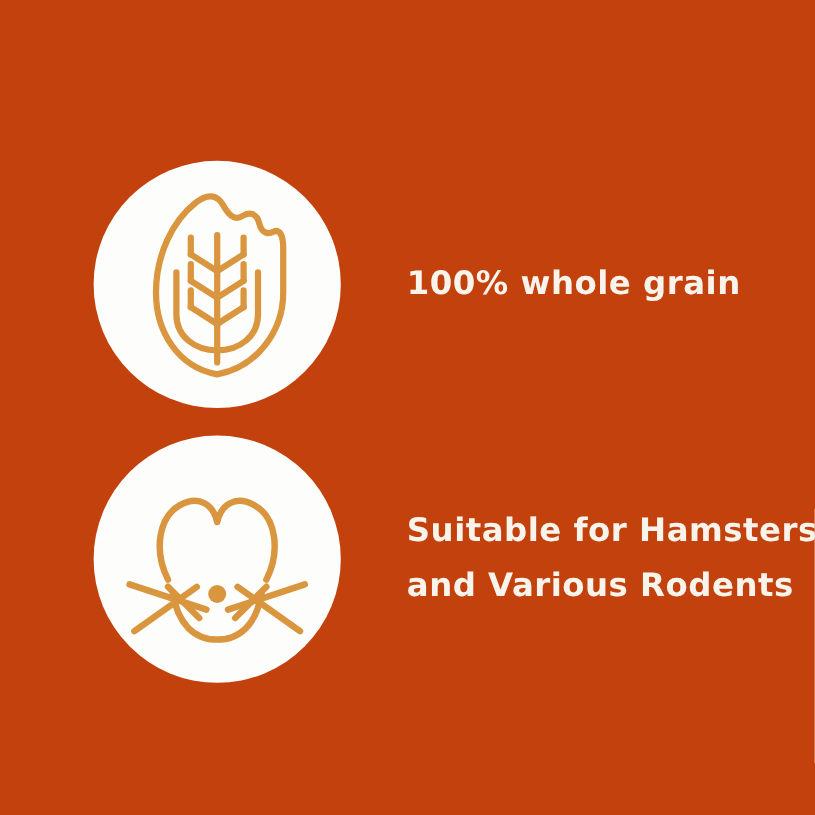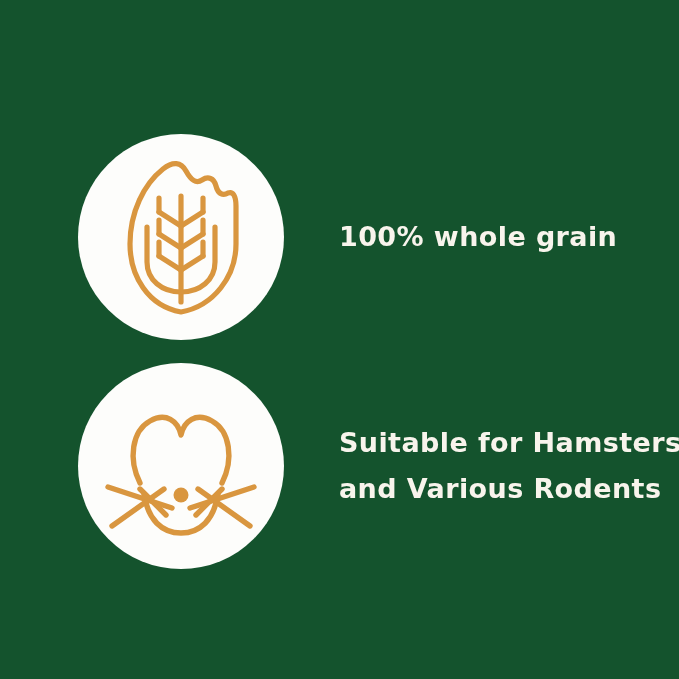--- a/index.html
+++ b/index.html
@@ -10,21 +10,21 @@
   body {
     width: 679px;
     height: 679px;
     overflow: hidden;
     font-family: "DejaVu Sans", sans-serif;
   }
   #infographic {
     position: relative;
     width: 679px;
     height: 679px;
-    background: #14532d;
+    background: #c2410c;
     box-sizing: border-box;
   }
   .feature-row {
     position: absolute;
     display: flex;
     align-items: center;
     left: 78px;
   }
   #feature-row-grain  { top: 134px; }
   #feature-row-rodent { top: 363px; }

